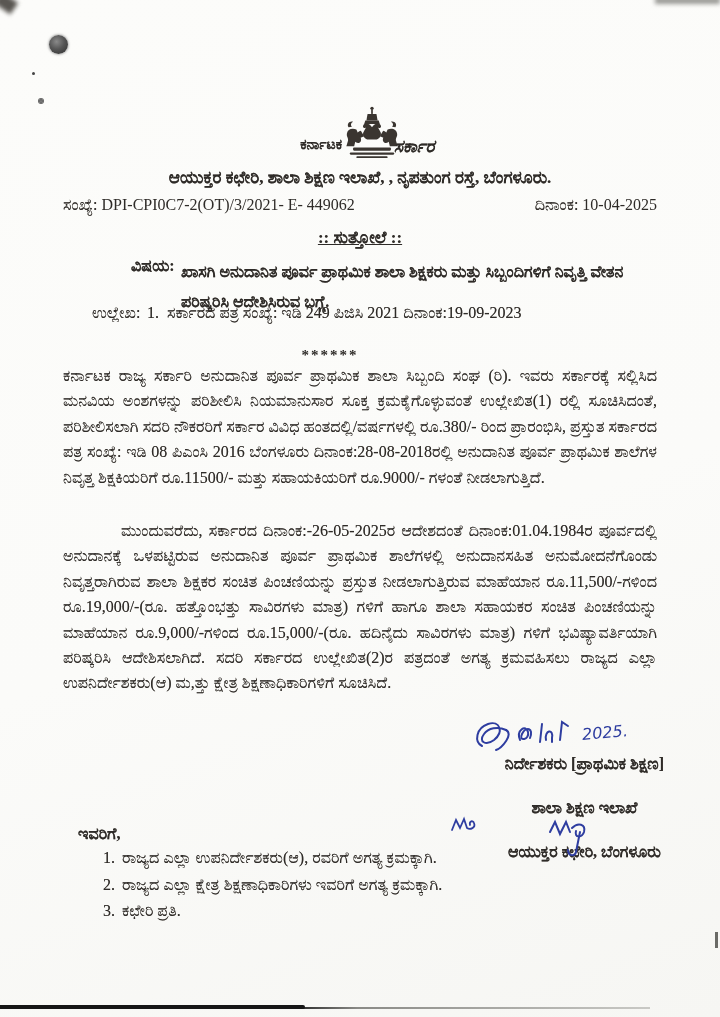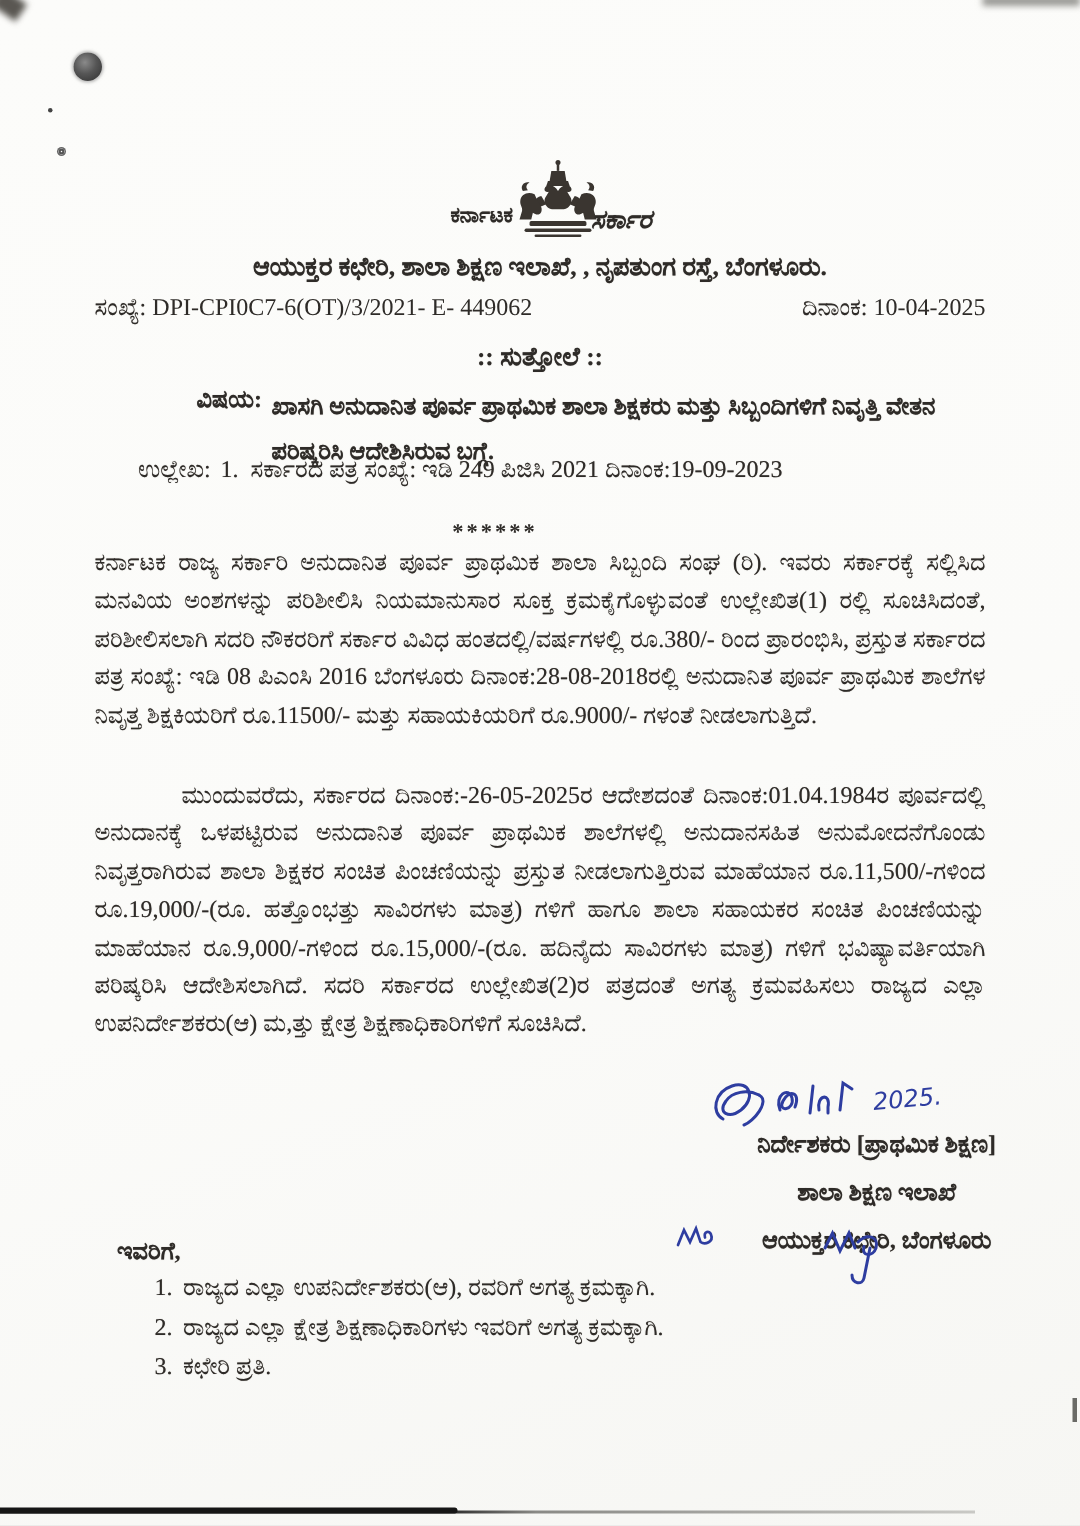--- a/index.html
+++ b/index.html
@@ -31,39 +31,39 @@
   .bottom-line{left:0;top:1007px;width:650px;height:2px;background:linear-gradient(90deg,#111 0%,#222 45%,#8a8a86 55%,#c9c9c5 100%);}
   .bottom-line-thick{left:0;top:1005px;width:305px;height:4px;background:#161616;border-radius:0 2px 2px 0;}
   .right-edge-mark{left:715px;top:932px;width:3px;height:16px;background:#6a6a66;filter:blur(.5px);}
 
   
   .state-left{left:226px;top:137px;width:116px;text-align:right;font-size:14px;font-weight:bold;}
   .state-right{left:394px;top:137px;font-size:17px;font-weight:bold;font-style:italic;}
   .emblem{left:344px;top:105px;width:56px;height:58px;}
   .office-line{left:0;top:168px;width:720px;text-align:center;font-size:17px;font-weight:bold;}
   .number-row{left:63px;top:196px;width:594px;display:flex;justify-content:space-between;font-size:16px;}
-  .title{left:0;top:228px;width:720px;text-align:center;font-size:17px;font-weight:bold;}
+  .title{left:0;top:228px;width:720px;text-align:center;font-size:17px;font-weight:bold;text-decoration:underline;}
 
   
   .subject-label{left:131px;top:257px;font-size:16px;font-weight:bold;}
   .subject-text{left:181px;top:257px;width:472px;font-size:16px;font-weight:bold;line-height:30px;}
   .ref-label{left:92px;top:304px;font-size:16px;}
   .ref-row{left:147px;font-size:16px;white-space:nowrap;}
   .ref-row .num{display:inline-block;width:20px;}
   .ref-row1{top:304px;}
   .ref-row2{top:329px;}
   .separator{left:0;top:347px;width:660px;text-align:center;font-size:15px;font-weight:bold;letter-spacing:2px;}
 
   
   .para{left:63px;width:594px;font-size:16px;line-height:25.4px;text-align:justify;}
   .para1{top:363px;}
   .para2{top:518px;text-indent:58px;}
 
   
-  .sig-block{right:56px;top:752px;display:flex;flex-direction:column;align-items:center;gap:8px;font-size:16px;font-weight:bold;}
+  .sig-block{right:56px;top:752px;display:flex;flex-direction:column;align-items:center;gap:20px;font-size:16px;font-weight:bold;}
   .sig-block span{white-space:nowrap;line-height:24px;}
   .sig-scribble{left:468px;top:712px;width:120px;height:50px;}
   .hand-date{left:582px;top:723px;font-size:16px;font-style:italic;color:#2e3da0;transform:rotate(-5deg);font-family:"DejaVu Sans","Liberation Sans",sans-serif;}
   .initial-ml{left:450px;top:816px;width:28px;height:18px;}
   .initial-mgm{left:546px;top:818px;width:48px;height:40px;}
 
   
   .dist-label{left:78px;top:825px;font-size:16px;font-weight:bold;}
   .dist-row{left:103px;font-size:16px;white-space:nowrap;}
   .dist-row .num{display:inline-block;width:19px;}
@@ -109,21 +109,21 @@
         <rect x="10" y="85" width="80" height="4" rx="2"></rect>
         <rect x="22" y="92" width="56" height="3" rx="1.5"></rect>
       </g>
     </svg>
   </span>
   <div class="abs state-right kn">ಸರ್ಕಾರ</div>
 
   <div class="abs office-line kn">ಆಯುಕ್ತರ ಕಛೇರಿ,  ಶಾಲಾ ಶಿಕ್ಷಣ ಇಲಾಖೆ, , ನೃಪತುಂಗ ರಸ್ತೆ, ಬೆಂಗಳೂರು.</div>
 
   <div class="abs number-row">
-    <span><span class="kn">ಸಂಖ್ಯೆ:</span> <span>DPI-CPI0C7-6(OT)/3/2021- E- 449062</span></span>
+    <span><span class="kn">ಸಂಖ್ಯೆ:</span> <span>DPI-CPI0C7-2(OT)/3/2021- E- 449062</span></span>
     <span><span class="kn">ದಿನಾಂಕ:</span> <span>10-04-2025</span></span>
   </div>
 
   <div class="abs title kn">:: ಸುತ್ತೋಲೆ ::</div>
 
   <div class="abs subject-label kn">ವಿಷಯ:</div>
   <div class="abs subject-text kn">ಖಾಸಗಿ ಅನುದಾನಿತ ಪೂರ್ವ ಪ್ರಾಥಮಿಕ ಶಾಲಾ ಶಿಕ್ಷಕರು ಮತ್ತು ಸಿಬ್ಬಂದಿಗಳಿಗೆ ನಿವೃತ್ತಿ ವೇತನ ಪರಿಷ್ಕರಿಸಿ ಆದೇಶಿಸಿರುವ ಬಗ್ಗೆ.</div>
 
   <div class="abs ref-label kn">ಉಲ್ಲೇಖ:</div>
   <div class="abs ref-row ref-row1 kn">

